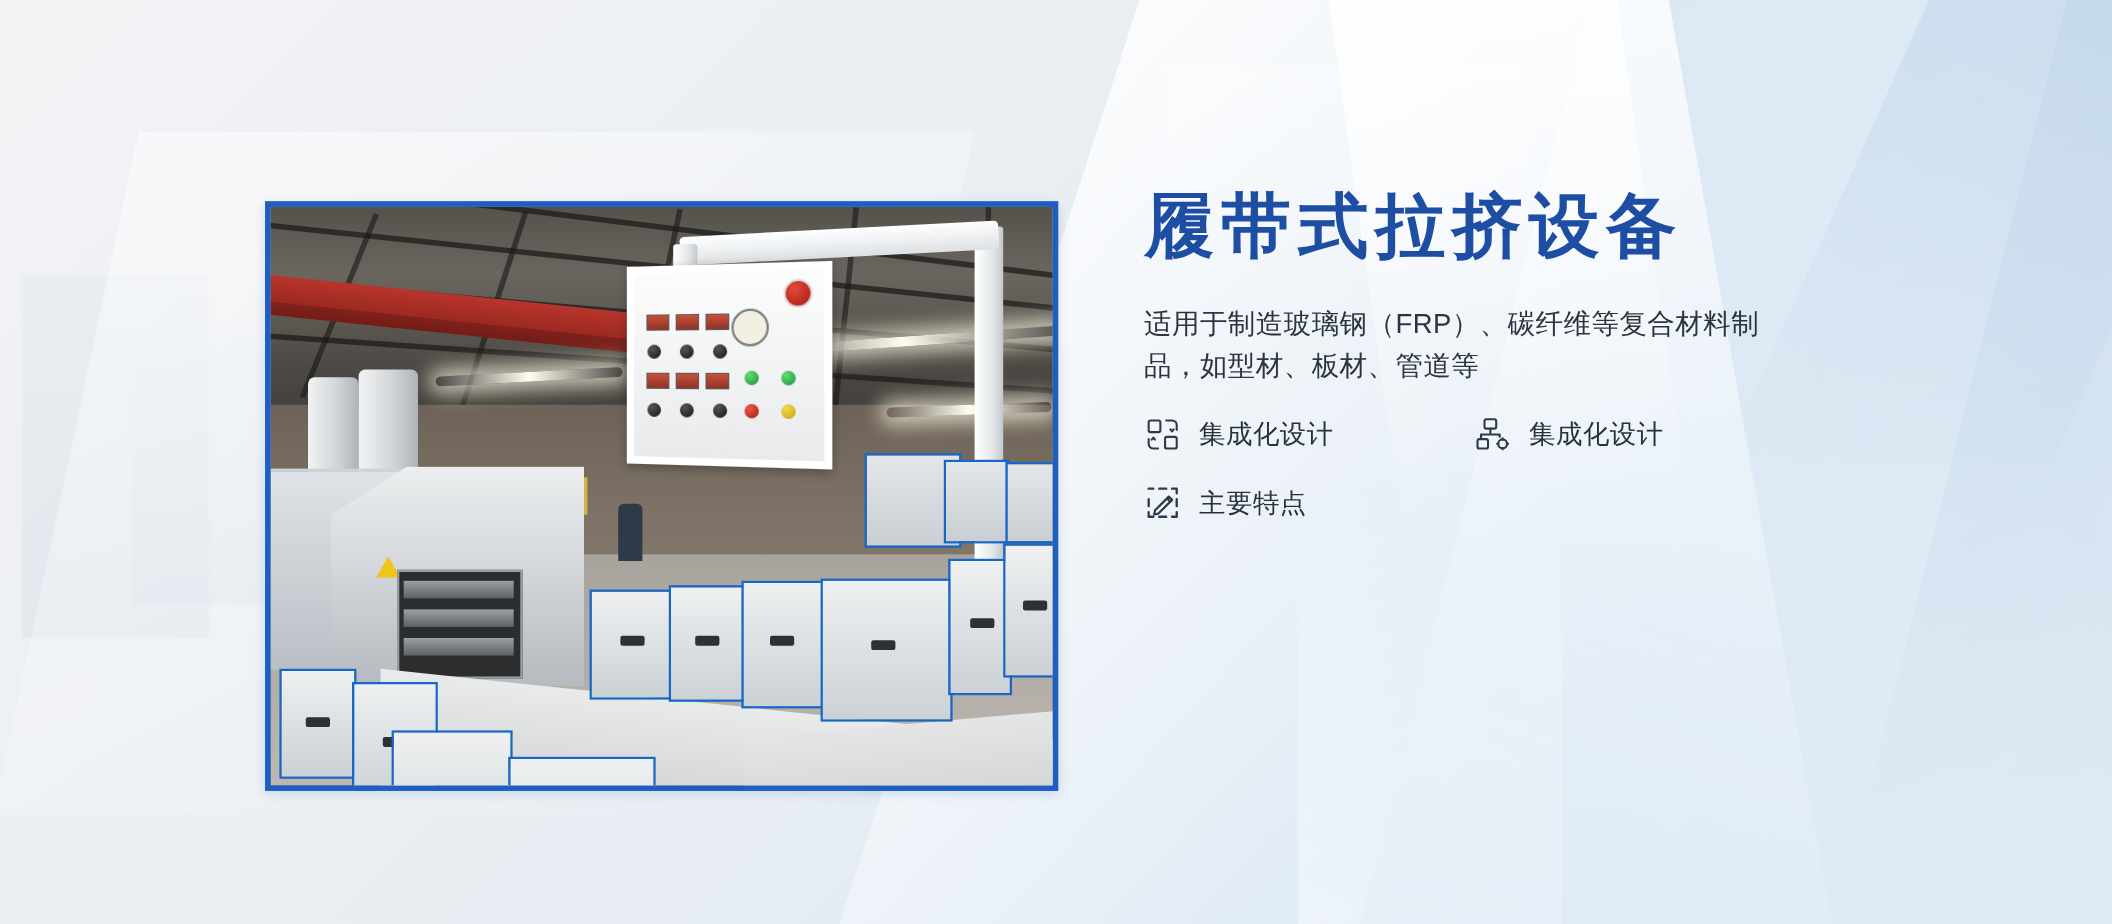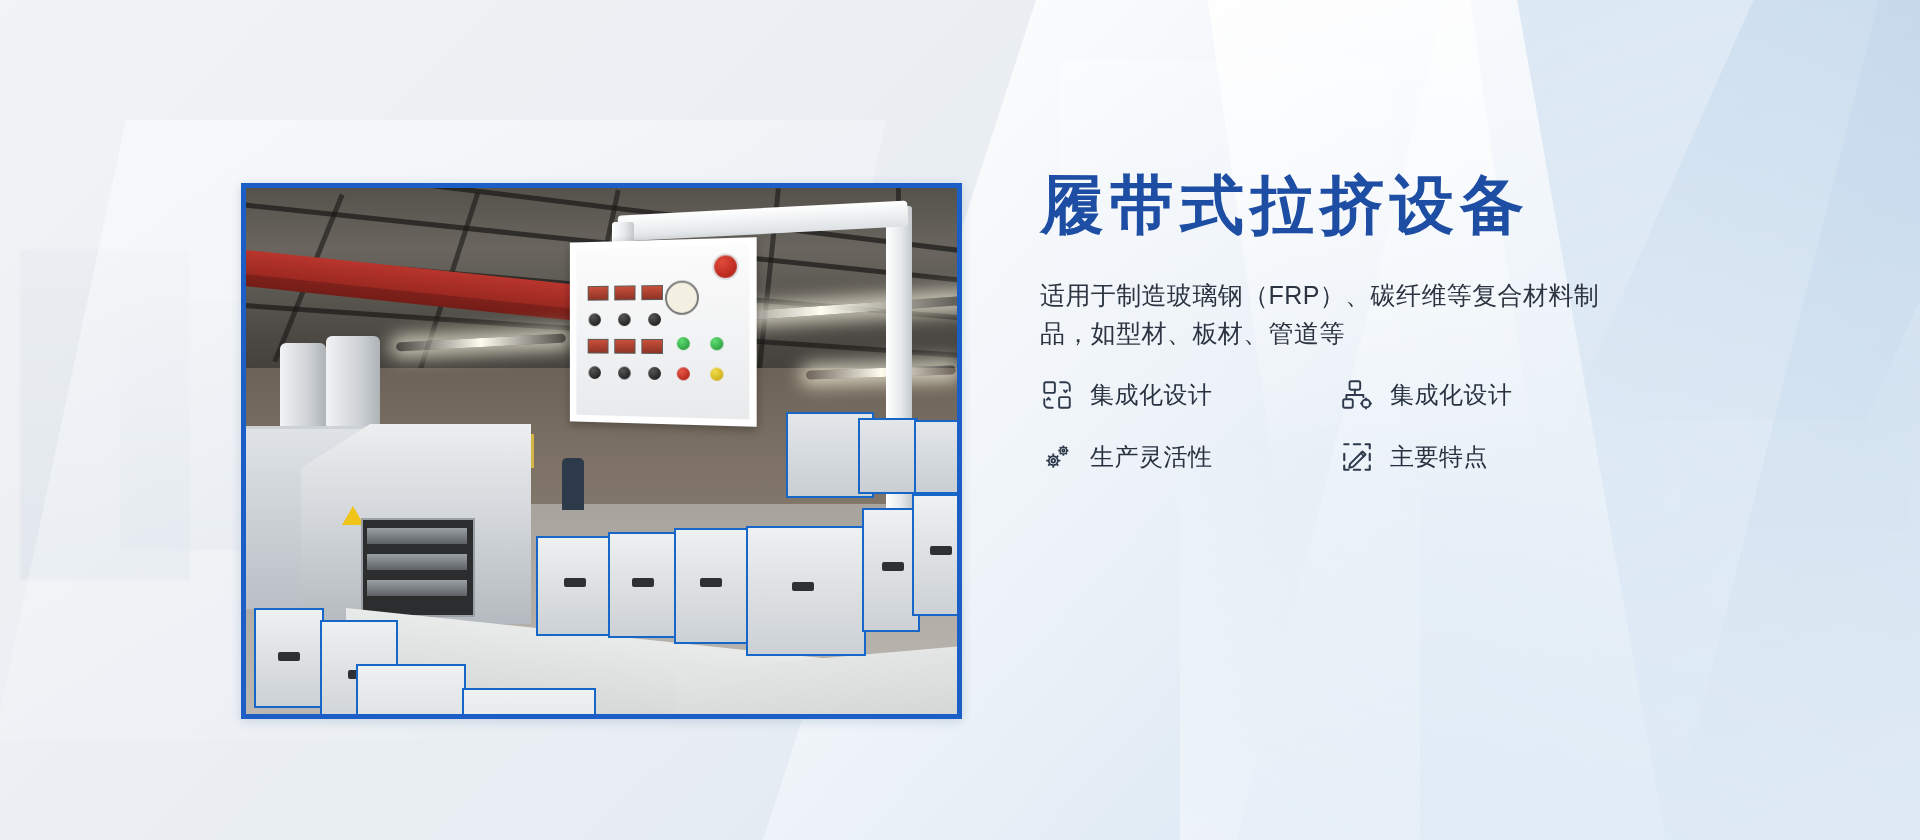--- a/index.html
+++ b/index.html
@@ -286,37 +286,20 @@
             <rect x="9" y="3" width="10" height="8" rx="1.6"></rect>
             <path d="M14 11v5M6 16h16M6 16v3M22 16v2"></path>
             <rect x="3" y="20" width="9" height="8" rx="1.6"></rect>
             <circle cx="24.5" cy="24" r="3.8"></circle>
             <path d="M24.5 19.3v1.2M24.5 27.5v1.2M19.8 24h1.2M28 24h1.2"></path>
           </svg>
         </span>
         <span class="lbl">集成化设计</span>
       </div>
 
-      <div class="feature">
-        <span class="ico">
-          <svg viewBox="0 0 32 32" width="34" height="34" fill="none" stroke="currentColor" stroke-width="1.7" stroke-linejoin="round">
-            <g>
-              <circle cx="12.5" cy="19.5" r="4.2"></circle>
-              <circle cx="12.5" cy="19.5" r="1.7"></circle>
-              <path d="M12.5 12.8v2.2M12.5 24v2.2M5.8 19.5H8M17 19.5h2.2M7.8 14.8l1.6 1.6M15.6 22.6l1.6 1.6M17.2 14.8l-1.6 1.6M9.4 22.6l-1.6 1.6"></path>
-            </g>
-            <g stroke-width="1.5">
-              <circle cx="22" cy="10" r="3.2"></circle>
-              <circle cx="22" cy="10" r="1.2"></circle>
-              <path d="M22 5.2v1.6M22 13.2v1.6M17.2 10h1.6M25.2 10h1.6M18.6 6.6l1.1 1.1M24.3 12.3l1.1 1.1M25.4 6.6l-1.1 1.1M19.7 12.3l-1.1 1.1"></path>
-            </g>
-          </svg>
-        </span>
-        <span class="lbl">生产灵活性</span>
-      </div>
 
       <div class="feature">
         <span class="ico">
           <svg viewBox="0 0 32 32" width="34" height="34" fill="none" stroke="currentColor" stroke-width="2" stroke-linecap="round" stroke-linejoin="round">
             <path d="M4 4h4M13 4h6M24 4h4v4M28 13v6M28 24v4h-4M19 28h-6M8 28H4v-4M4 19v-6" stroke-dasharray="0.1 0"></path>
             <path d="M9.5 22.5 21.2 10.8l2.8 2.8L12.3 25.3l-3.6.8.8-3.6Z" stroke-width="1.9"></path>
             <path d="m19.6 12.4 2.8 2.8" stroke-width="1.6"></path>
           </svg>
         </span>
         <span class="lbl">主要特点</span>

